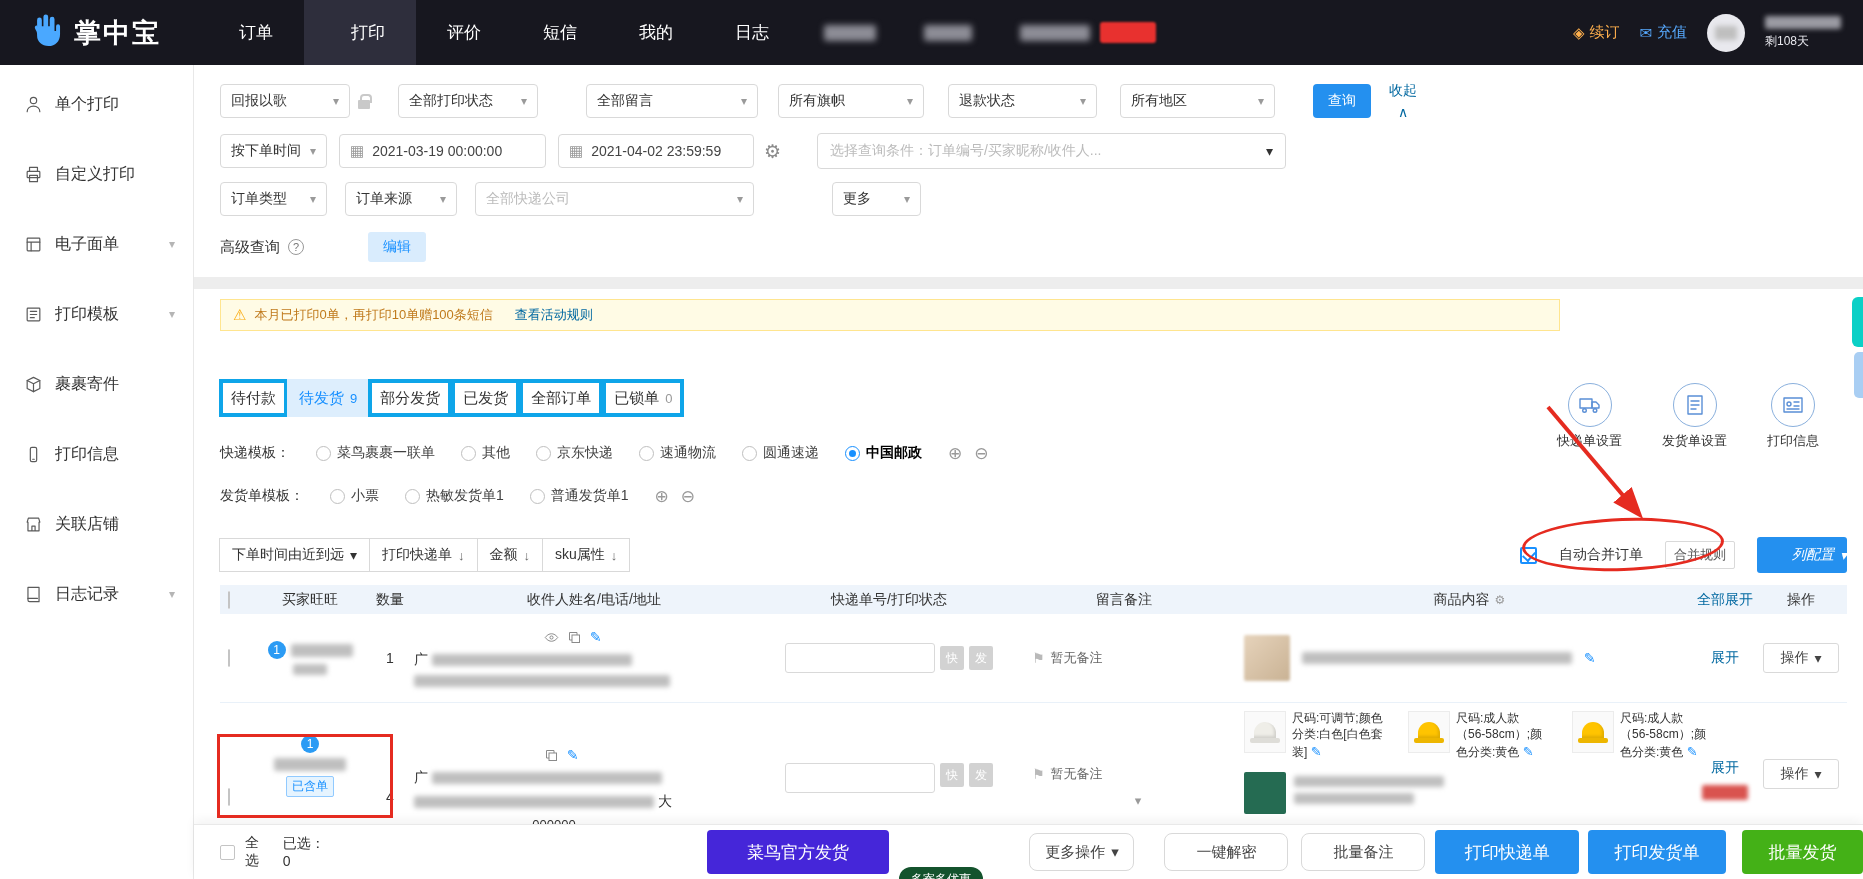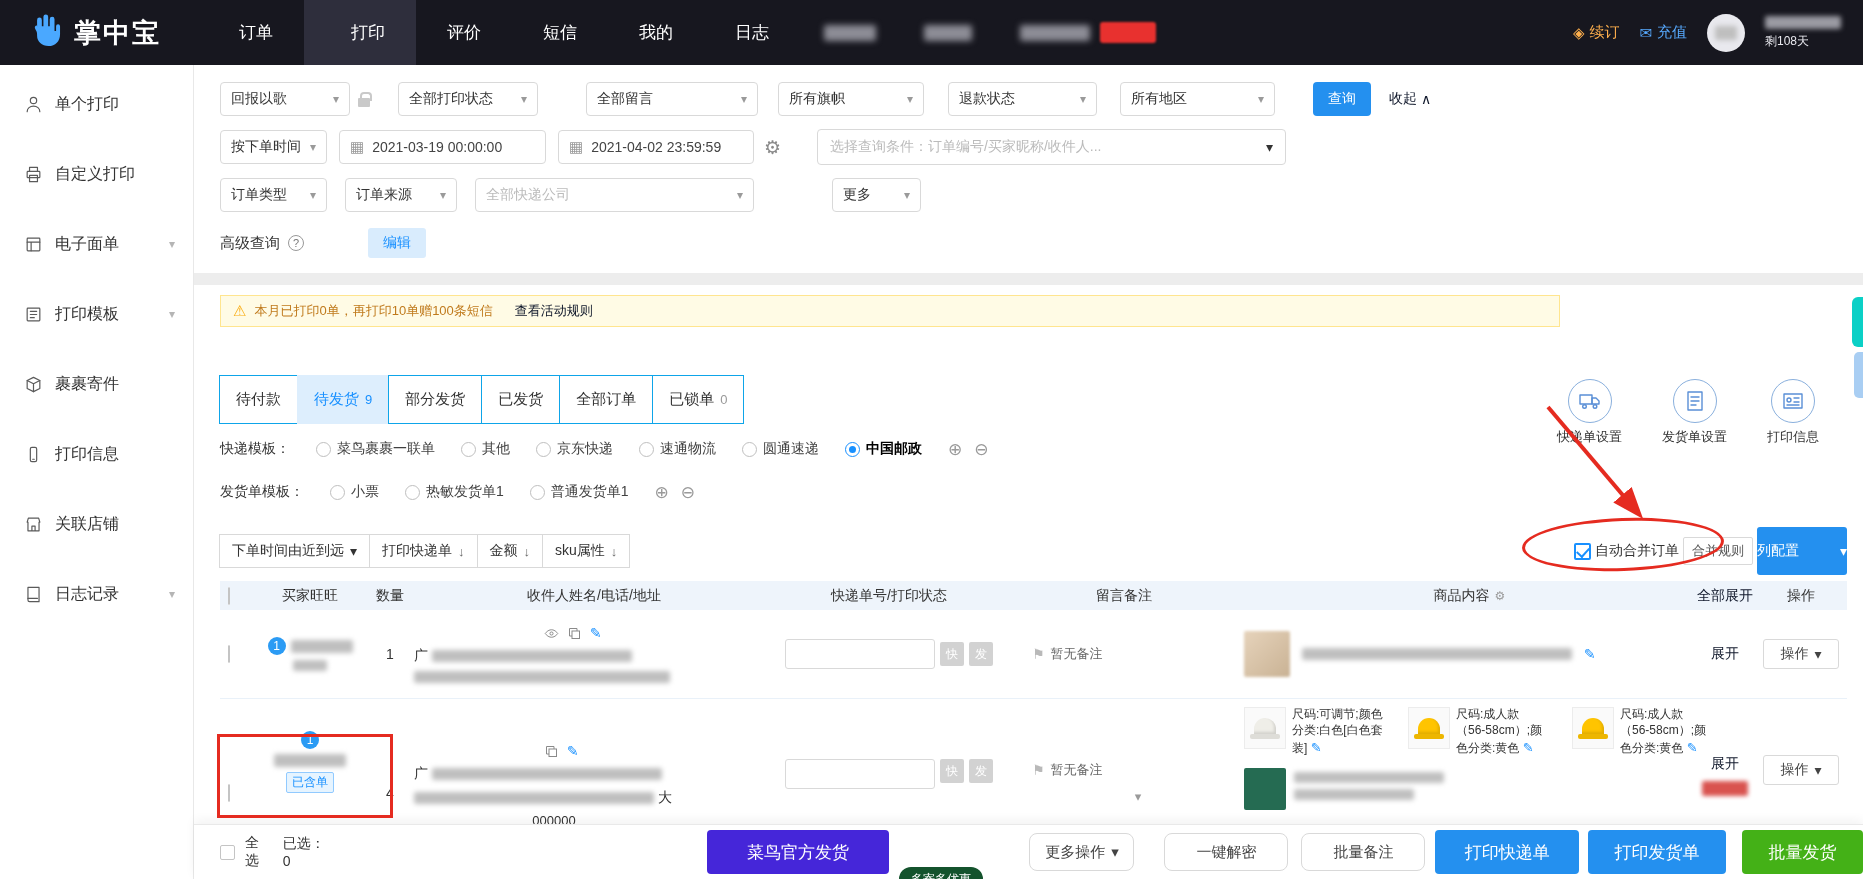--- a/index.html
+++ b/index.html
@@ -38,37 +38,37 @@
   .main { flex:1; position:relative; padding:17px 16px 0 26px; min-width:0; overflow:hidden; background:#fff; }
 
   
   .frow { display:flex; align-items:center; margin-bottom:13px; }
   .select { height:34px; border:1px solid #d9d9d9; border-radius:4px; background:#fff; display:flex; align-items:center; justify-content:space-between; padding:0 10px; cursor:pointer; flex-shrink:0; }
   .select .chev { color:#9a9a9a; font-size:12px; margin-left:8px; }
   .ph { color:#bbb; }
   .lock { position:relative; width:12px; height:9px; background:#c9c9c9; border-radius:1px; margin:6px 0 0 8px; flex-shrink:0; }
   .lock::before { content:""; position:absolute; top:-6px; left:2px; width:8px; height:7px; border:2px solid #c9c9c9; border-bottom:none; border-radius:4px 4px 0 0; }
   .btn-query { width:58px; height:34px; background:#2490ef; color:#fff; border:none; border-radius:4px; font-size:14px; cursor:pointer; }
-  .link-blue { color:#0f172a; cursor:pointer; font-size:14px; }
+  .link-blue { color:#0369a1; cursor:pointer; font-size:14px;flex-direction:column; }
   .datebox { height:34px; border:1px solid #d9d9d9; border-radius:4px; display:flex; align-items:center; gap:8px; padding:0 10px; color:#444; }
   .cal { color:#9a9a9a; font-size:15px; }
   .gear-ic { color:#8a8a8a; font-size:19px; margin:0 0 0 10px; cursor:pointer; }
   .combo { height:36px; border:1px solid #d9d9d9; border-radius:4px; display:flex; align-items:center; justify-content:space-between; padding:0 12px; cursor:pointer; }
   .adv-row { display:flex; align-items:center; gap:8px; margin-top:16px; height:30px; }
   .qmark { width:16px; height:16px; border:1px solid #999; border-radius:50%; color:#777; font-size:11px; display:grid; place-items:center; }
   .btn-edit { width:58px; height:30px; background:#d9ecfd; color:#1890ff; border:none; border-radius:3px; font-size:14px; margin-left:56px; cursor:pointer; }
   .divider { height:12px; background:#ededed; margin:15px -16px 0 -26px; }
 
   .notice { margin-top:10px; width:1340px; height:32px; background:#fffbe5; border:1px solid #ffe58f; display:flex; align-items:center; gap:8px; padding:0 12px; font-size:13px; color:#c07a1c; }
   .warn { color:#faad14; font-size:15px; }
 
   
   .tabs-row { margin-top:48px; display:flex; align-items:flex-start; height:38px; }
   .tabs { display:flex; }
-  .tab { height:49px; padding:0 16px; border:1px solid #0ea5e9; margin-left:-1px; background:#fff; display:flex; align-items:center; gap:6px; font-size:15px; cursor:pointer; white-space:nowrap; }
+  .tab { height:38px; padding:0 8px; border:4px solid #0ea5e9; margin-left:-1px; background:#fff; display:flex; align-items:center; gap:6px; font-size:15px; cursor:pointer; white-space:nowrap; }
   .tab.active { background:#ddeefd; color:#1890ff; border-color:#ddeefd; }
   .tab .cnt { font-size:13px; color:#999; }
   .tab.active .cnt { color:#1890ff; }
   .quick-settings { margin-left:auto; display:flex; gap:40px; padding-right:28px; margin-top:4px; }
   .qs-item { display:flex; flex-direction:column; align-items:center; gap:5px; font-size:13px; color:#333; cursor:pointer; }
   .qs-circle { width:44px; height:44px; border:1px solid #8ab0dd; border-radius:50%; display:grid; place-items:center; color:#5a8fd6; background:#fff; }
   .qs-circle svg { width:24px; height:24px; stroke:currentColor; fill:none; stroke-width:1.4; stroke-linecap:round; stroke-linejoin:round; }
 
   
   .tpl-row { margin-top:26px; display:flex; align-items:center; gap:26px; font-size:14px; height:20px; }
@@ -78,27 +78,27 @@
   .radio { width:15px; height:15px; border:1px solid #bfbfbf; border-radius:50%; background:#fff; flex-shrink:0; }
   .opt.on .radio { border-color:#1890ff; position:relative; }
   .opt.on .radio::after { content:""; position:absolute; inset:3px; background:#1890ff; border-radius:50%; }
   .opt.on { font-weight:bold; color:#000; }
   .pm { color:#9a9a9a; font-size:17px; cursor:pointer; }
 
   
   .sort-row { margin-top:32px; display:flex; align-items:center; height:34px; }
   .sort-btn { height:34px; border:1px solid #d9d9d9; background:#fff; margin-left:-1px; padding:0 12px; display:flex; align-items:center; gap:6px; font-size:14px; cursor:pointer; white-space:nowrap; }
   .arr { color:#666; font-size:13px; }
-  .merge-area { margin-left:auto; display:flex; align-items:center; gap:4px; }
+  .merge-area { margin-left:auto; display:flex; align-items:center; gap:22px; }
   .cb { width:15px; height:15px; border:1px solid #c4c4c4; border-radius:2px; background:#fff; flex-shrink:0; cursor:pointer; }
   .cb.checked { border:2px solid #1890ff; position:relative; width:17px; height:17px; }
   .cb.checked::after { content:""; position:absolute; left:3px; top:0px; width:6px; height:10px; border:solid #1890ff; border-width:0 2px 2px 0; transform:rotate(42deg); }
   .merge-label { font-size:14px; }
   .btn-rules { height:28px; padding:0 8px; border:1px solid #d9d9d9; background:#fff; border-radius:2px; font-size:13px; color:#555; cursor:pointer; }
-  .btn-colcfg { height:48px; width:90px; background:#2490ef; color:#fff; border:none; border-radius:3px; font-size:14px; cursor:pointer; display:flex; align-items:center; justify-content:space-between; gap:6px; }
+  .btn-colcfg { height:36px; width:90px; background:#2490ef; color:#fff; border:none; border-radius:3px; font-size:14px; cursor:pointer; display:flex; align-items:center; justify-content:flex-end; gap:6px;font-style:italic; }
 
   
   .thead { margin-top:13px; height:29px; background:#eef4fb; display:flex; align-items:center; font-size:14px; color:#333; }
   .trow { display:flex; border-bottom:1px solid #e9f1f9; background:#fff; }
   .trow.r1 { height:89px; align-items:center; }
   .trow.r2 { height:200px; align-items:flex-start; }
   .c-check { width:34px; padding-left:8px; }
   .c-buyer { width:112px; display:flex; flex-direction:column; align-items:center; gap:5px; }
   .c-qty { width:48px; text-align:center; }
   .c-recip { width:360px; }

